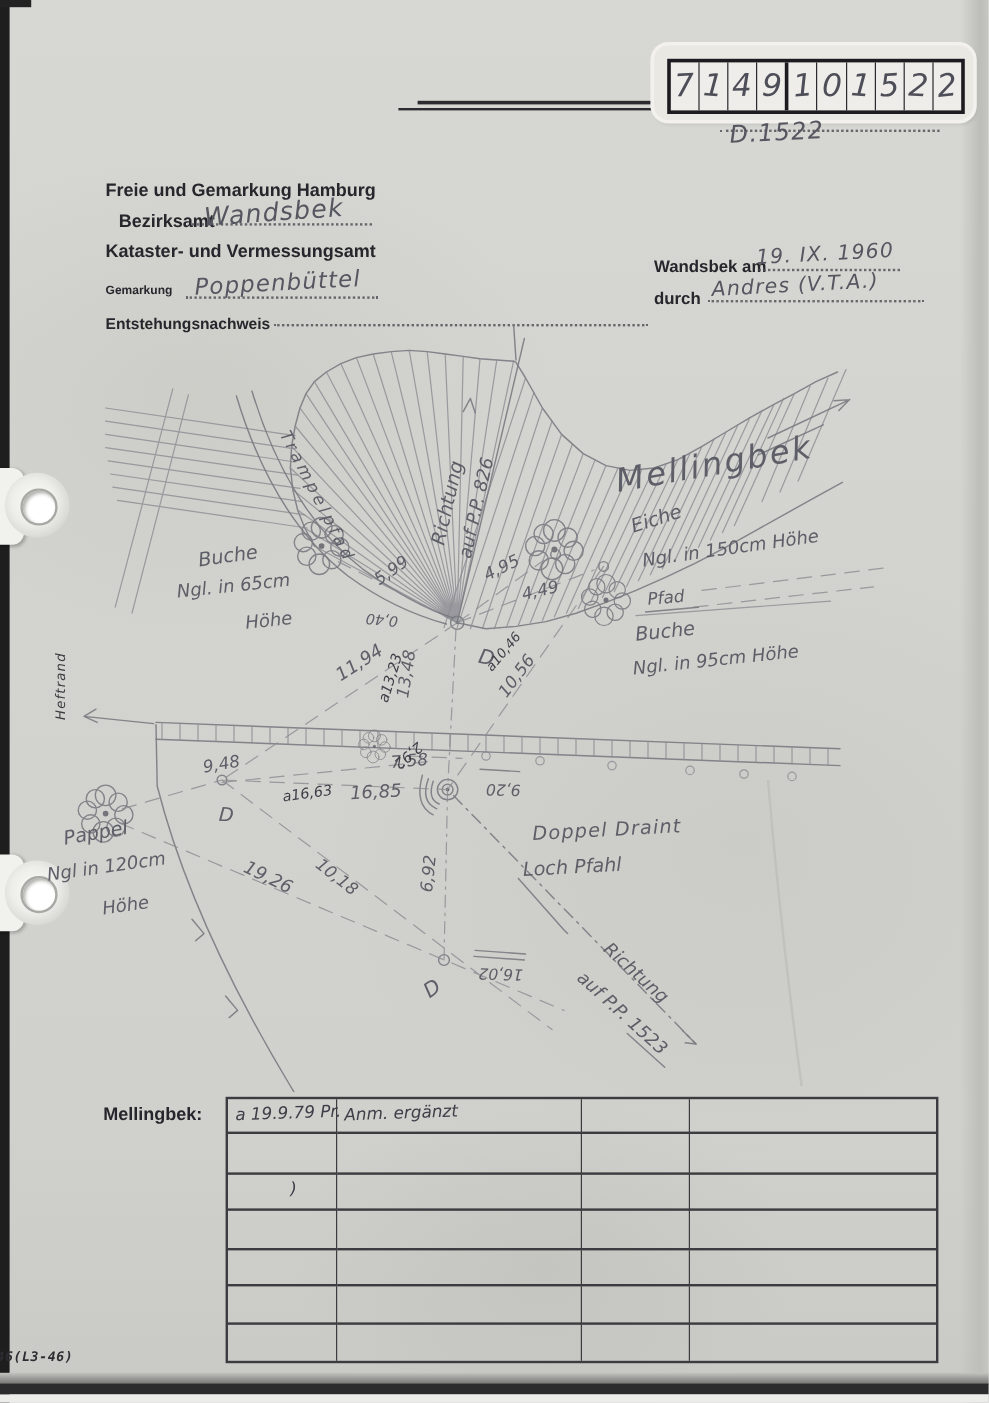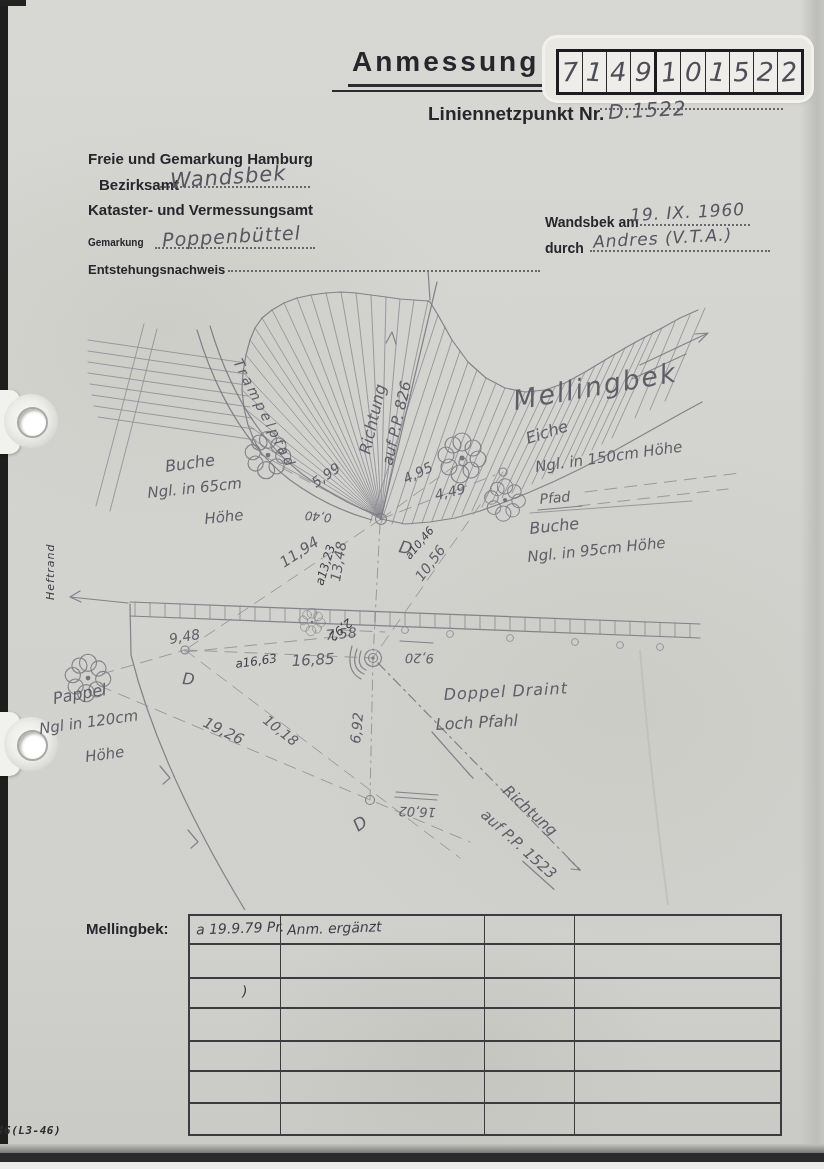--- a/index.html
+++ b/index.html
@@ -68,21 +68,20 @@
   <div class="abs edge-bottom-b"></div>
   <div class="abs edge-bottom-c"></div>
 
   <div class="abs tab" style="top:390px;"></div>
   <div class="abs tab" style="top:712px;"></div>
   <div class="abs hole-outer" style="left:4px;top:394px;"></div>
   <div class="abs hole-inner" style="left:17px;top:407px;"></div>
   <div class="abs hole-outer" style="left:4px;top:717px;"></div>
   <div class="abs hole-inner" style="left:17px;top:730px;"></div>
 
-  <div class="abs printed title" style="left:352px;top:46px;">Anmessung</div>
   <div class="abs uline" style="left:348px;top:84px;width:212px;height:3px;"></div>
   <div class="abs uline" style="left:332px;top:90px;width:232px;height:2px;"></div>
 
   <div class="abs sticker">
     <div class="digit-grid">
         <div class="digit-cell">
           <span style="transform: rotate(-3deg);">7</span>
         </div>
         <div class="digit-cell">
           <span style="transform: rotate(4deg);">1</span>
@@ -107,21 +106,20 @@
         </div>
         <div class="digit-cell">
           <span style="transform: rotate(3deg);">2</span>
         </div>
         <div class="digit-cell">
           <span style="transform: rotate(-6deg);">2</span>
         </div>
       </div>
   </div>
 
-  <div class="abs printed" style="left:428px;top:103px;font-size:19px;">Liniennetzpunkt Nr.</div>
   <div class="abs dots" style="left:600px;top:108px;width:183px;"></div>
   <div class="abs hand" style="left:608px;top:98px;font-size:20px;transform:rotate(-3deg);">D.1522</div>
 
   <div class="abs printed" style="left:88px;top:150px;font-size:15px;">Freie und Gemarkung Hamburg</div>
   <div class="abs printed" style="left:99px;top:176px;font-size:15px;">Bezirksamt</div>
   <div class="abs dots" style="left:160px;top:186px;width:150px;"></div>
   <div class="abs hand" style="left:170px;top:165px;font-size:21px;transform:rotate(-4deg);">Wandsbek</div>
   <div class="abs printed" style="left:88px;top:201px;font-size:15px;">Kataster- und Vermessungsamt</div>
   <div class="abs printed" style="left:88px;top:237px;font-size:10px;">Gemarkung</div>
   <div class="abs dots" style="left:155px;top:247px;width:160px;"></div>

